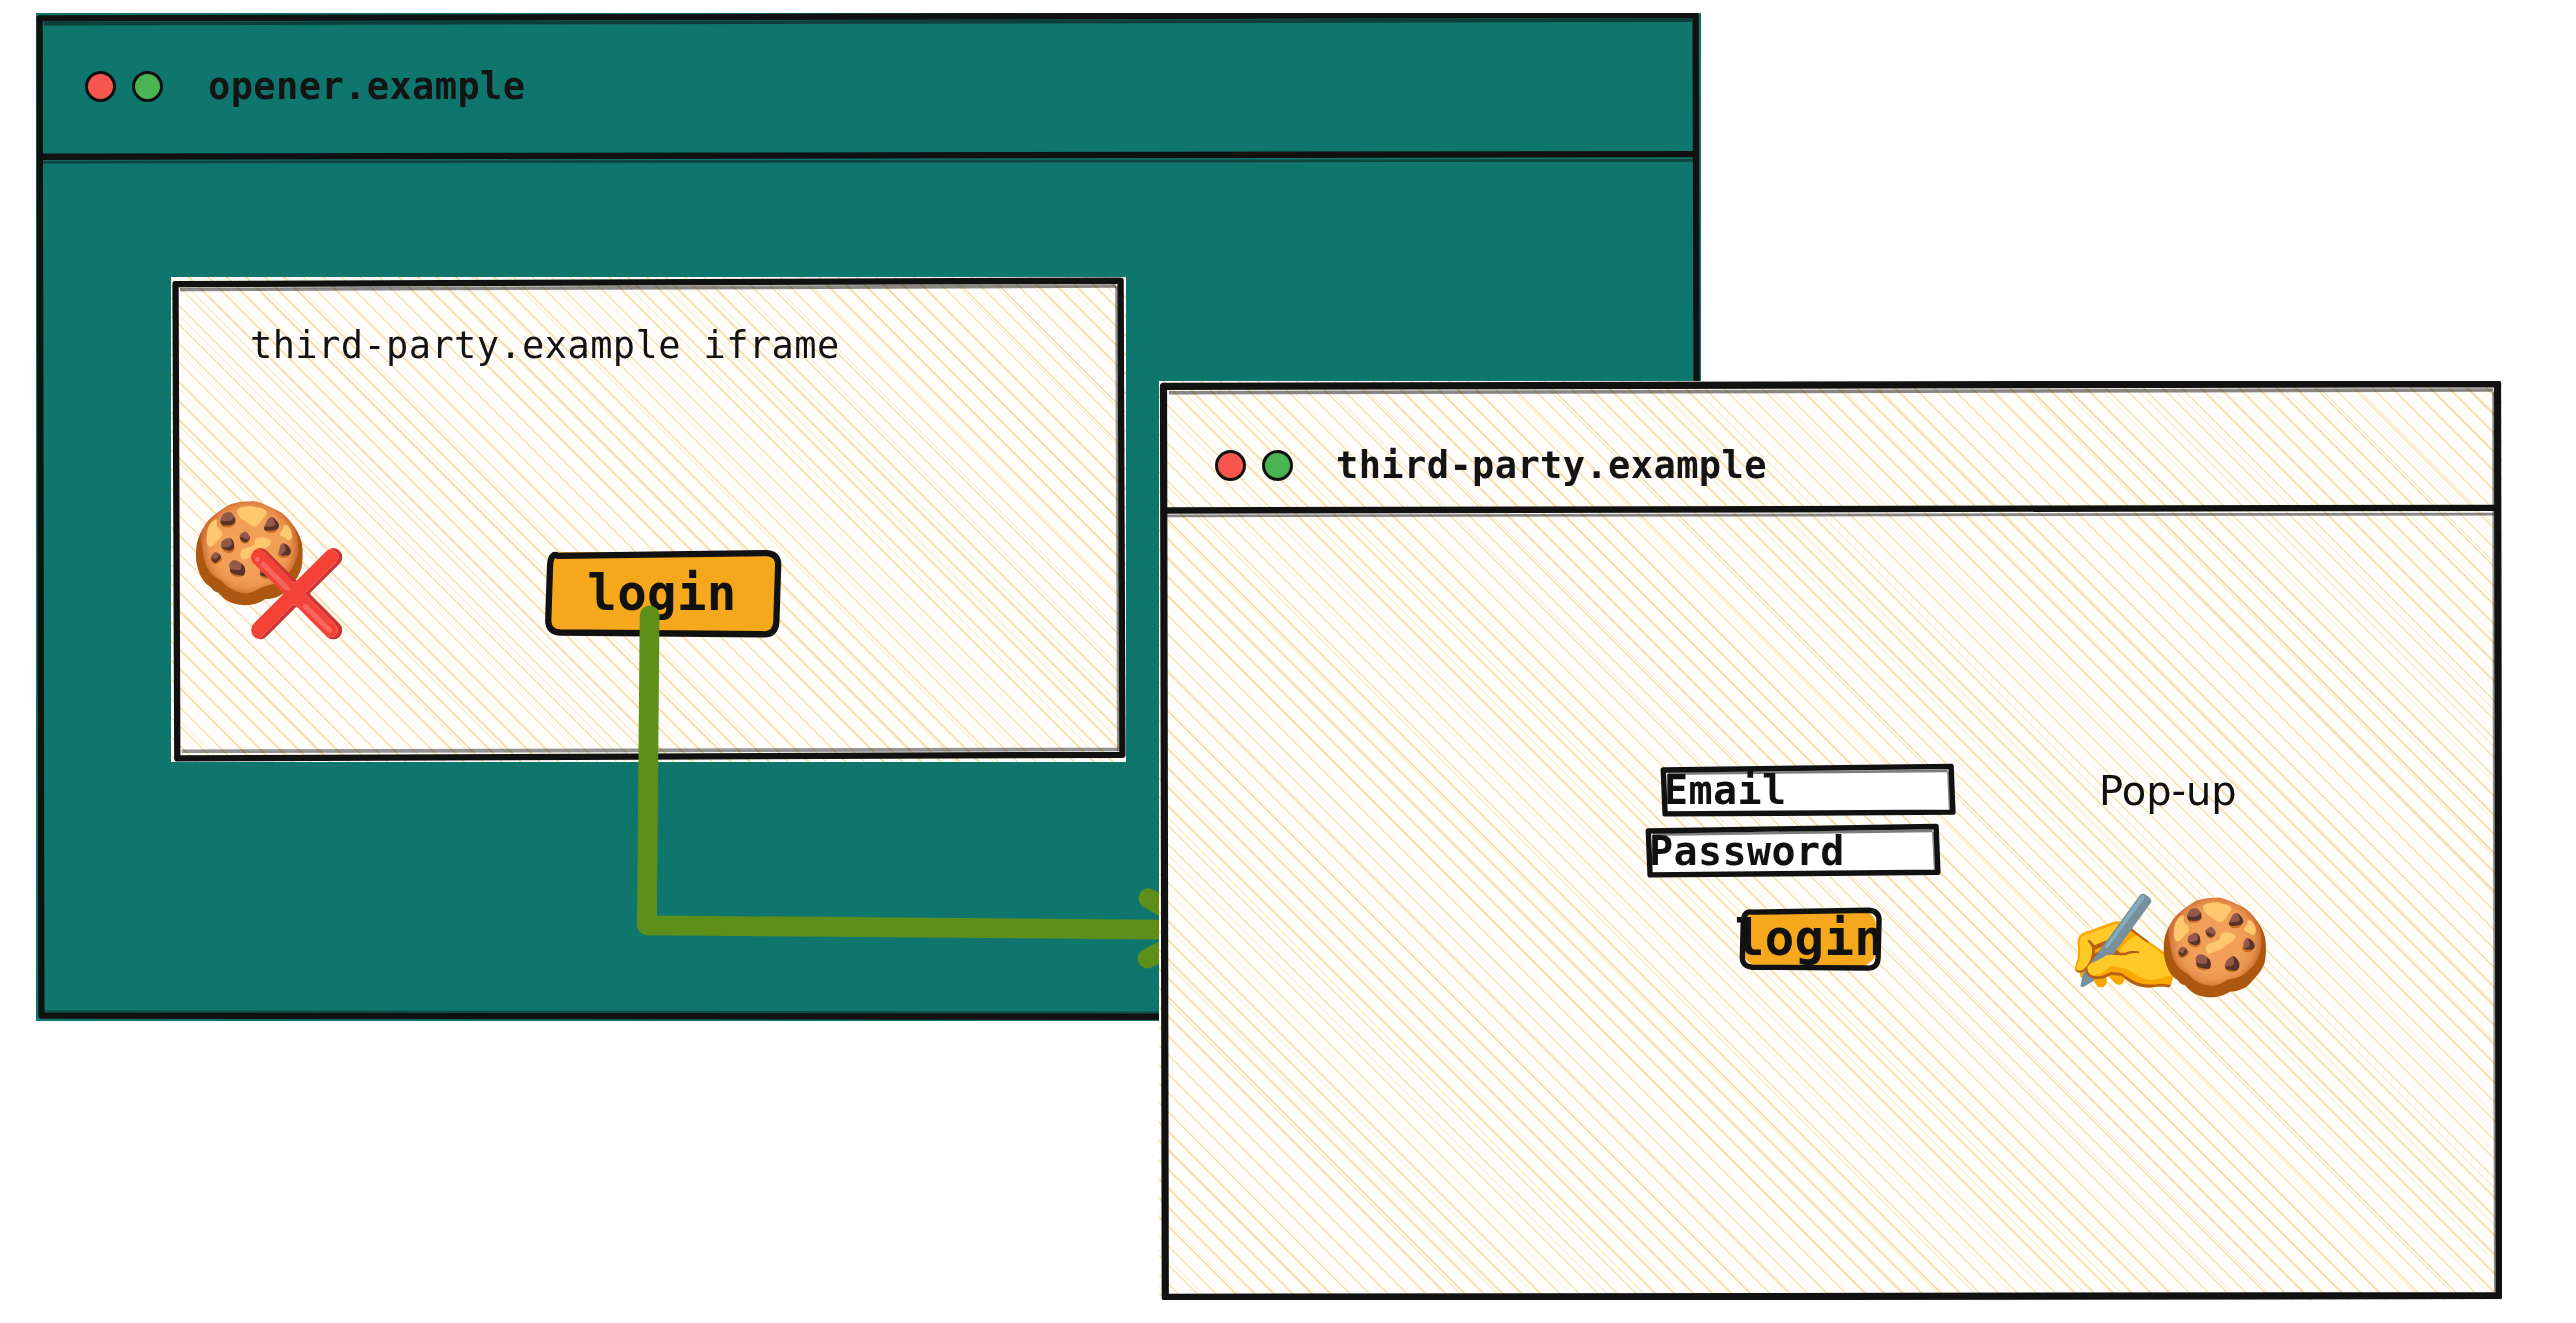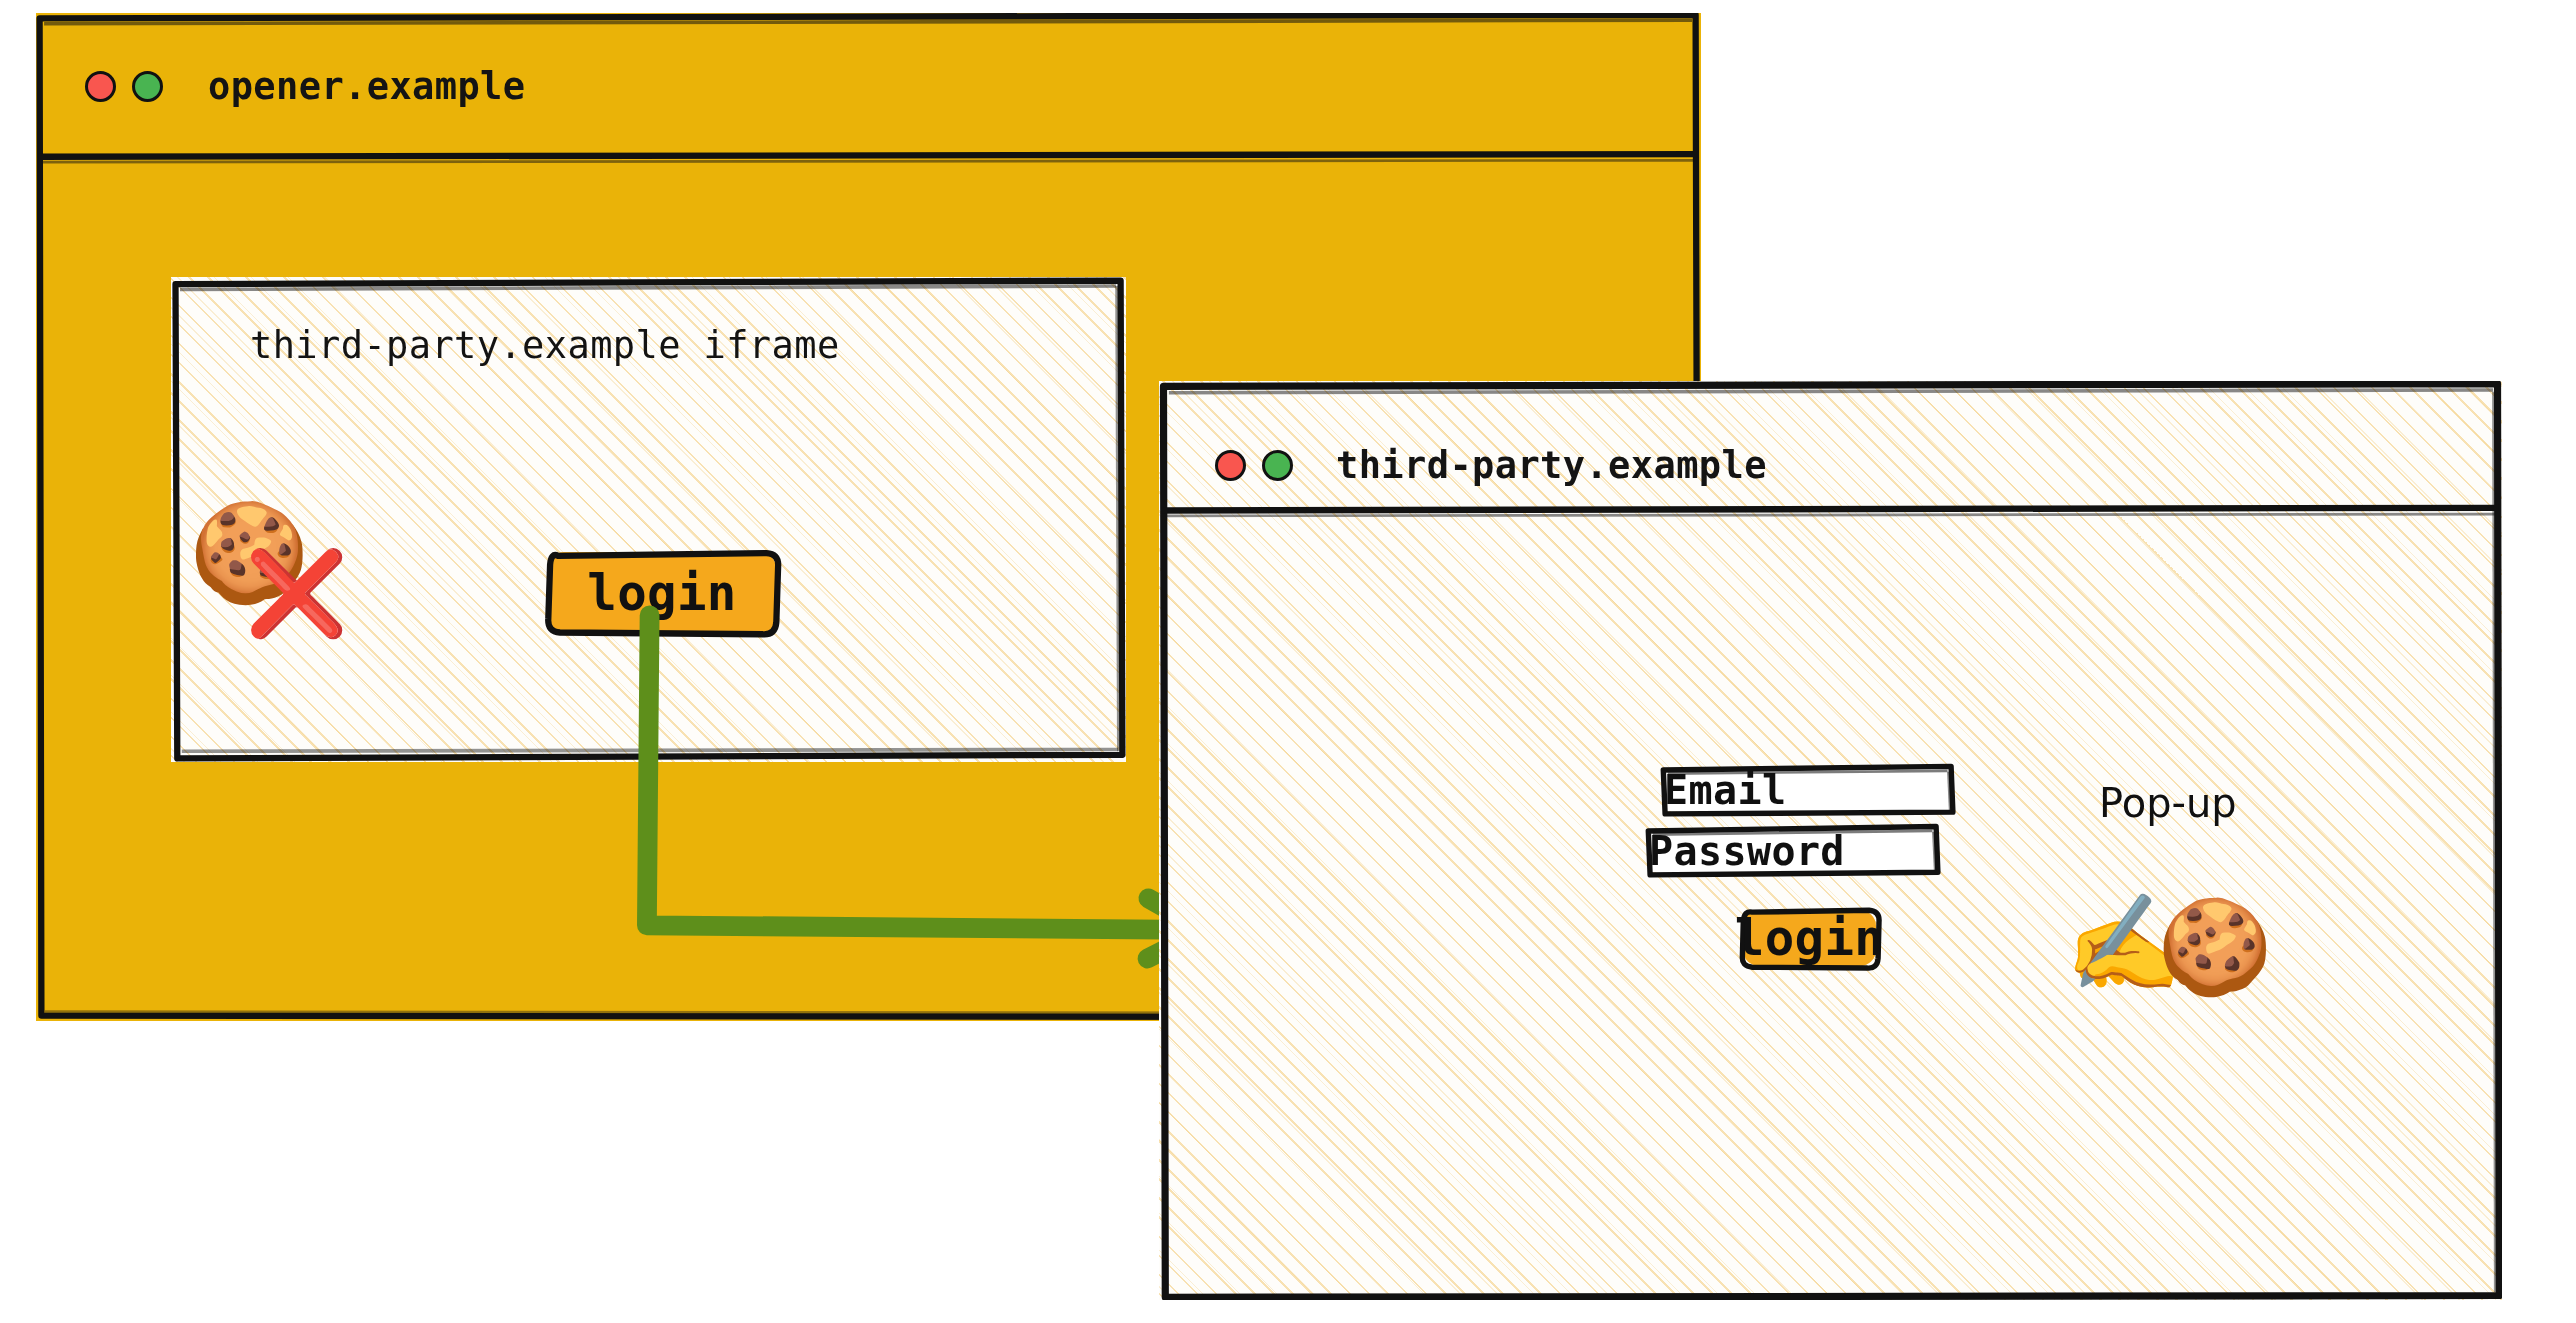--- a/index.html
+++ b/index.html
@@ -90,21 +90,21 @@
     letter-spacing: 0.4px;
     white-space: nowrap;
   }
 
   
   #opener {
     left: 36px;
     top: 12.6px;
     width: 1665px;
     height: 1008px;
-    background: #eab308;
+    background: #0f766e;
   }
   #opener .titlebar { height: 147px; padding-left: 49px; }
   #opener .dots { margin-right: 45px; }
 
   
   #iframe-panel {
     position: absolute;
     left: 135px;
     top: 264px;
     width: 955px;
@@ -238,21 +238,21 @@
   #popup-login {
     left: 584px;
     top: 142px;
     width: 133px;
     height: 56px;
   }
 
   #popup-label {
     position: absolute;
     left: 940px;
-    top: 12px;
+    top: 0px;
     font-family: "DejaVu Sans", "Liberation Sans", sans-serif;
     font-size: 40px;
     font-weight: 400;
     color: #101010;
     white-space: nowrap;
   }
 
   #popup-hand {
     left: 906px;
     top: 128px;

